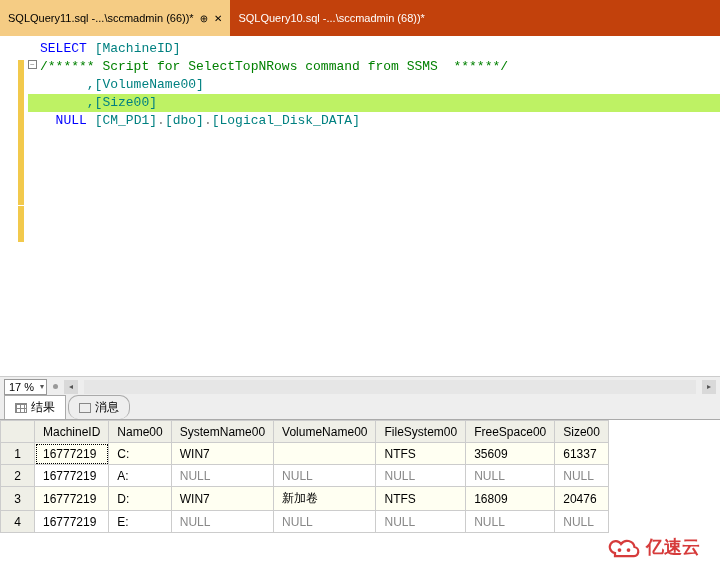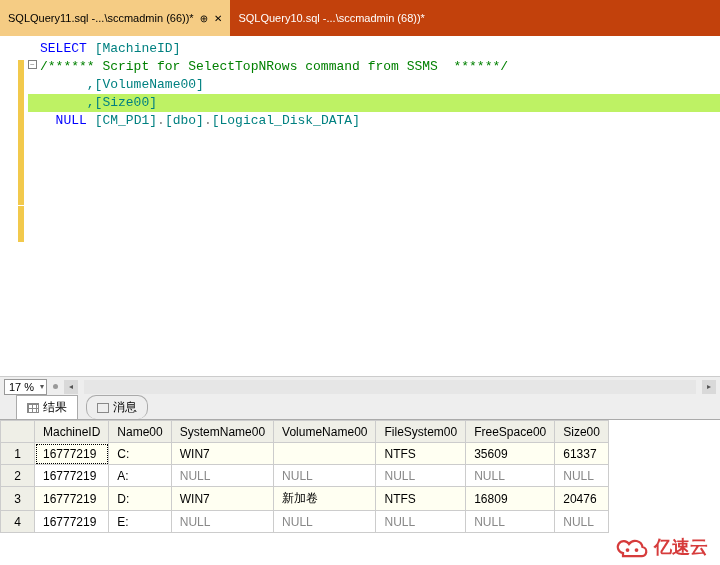--- a/index.html
+++ b/index.html
@@ -23,38 +23,38 @@
 .c-gray { color: #808080; }
 .hl-line { background: #bef264; margin-left: -40px; padding-left: 40px; }
 
 .zoom-bar { display: flex; align-items: center; padding: 2px 4px; gap: 6px; border-top: 1px solid #ccc; background: #eee; height: 20px; }
 .zoom-bar .dd { border: 1px solid #999; background: #fff; padding: 0 12px 0 4px; font-size: 11px; position: relative; height: 16px; line-height: 14px; }
 .zoom-bar .dd::after { content: "▾"; position: absolute; right: 2px; font-size: 8px; color: #555; }
 .zoom-bar .dot { width: 5px; height: 5px; background: #999; border-radius: 50%; }
 .zoom-bar .scroll-track { flex: 1; height: 14px; background: #e6e6e6; position: relative; }
 .zoom-bar .arrow { width: 14px; height: 14px; background: #d9d9d9; text-align: center; font-size: 8px; line-height: 14px; color: #555; }
 
-.result-tabs { display: flex; gap: 8px; background: #eee; border-bottom: 1px solid #aaa; height: 24px; align-items: flex-end; padding-left: 16px; }
+.result-tabs { display: flex; gap: 2px; background: #eee; border-bottom: 1px solid #aaa; height: 24px; align-items: flex-end; padding-left: 4px; }
 .rtab { display: flex; align-items: center; gap: 4px; padding: 3px 10px; border: 1px solid #aaa; border-bottom: none; background: #fff; font-size: 12px; cursor: pointer; }
 .rtab.inactive { background: #eee; border-radius: 10px; }
 .rtab .ico { width: 12px; height: 10px; display: inline-block; }
 .ico-grid { background: linear-gradient(#888 1px, transparent 1px) 0 0/4px 4px, linear-gradient(90deg, #888 1px, transparent 1px) 0 0/4px 4px; border: 1px solid #888; }
 .ico-msg { border: 1px solid #888; position: relative; }
 
 .grid { border-collapse: collapse; font-size: 12px; background: #404040; }
 .grid th, .grid td { border: 1px solid #ccc; padding: 3px 8px; text-align: left; height: 22px; white-space: nowrap; }
 .grid th { background: #efefe7; font-weight: normal; }
 .grid .rowhdr { background: #efefe7; text-align: center; width: 34px; }
 .grid .corner { background: #efefe7; }
 .grid tbody tr:nth-child(odd) td.data { background: #fffff2; }
 .grid tbody tr:nth-child(even) td.data { background: #fff; }
 .grid .selcell { outline: 1px dotted #000; outline-offset: -2px; }
 .null { color: #888; }
 
-.watermark { position: absolute; right: 12px; bottom: 6px; display: flex; align-items: center; gap: 4px; color: #d63b3b; font-size: 18px; font-weight: bold; }
+.watermark { position: absolute; right: 20px; bottom: 6px; display: flex; align-items: center; gap: 4px; color: #d63b3b; font-size: 18px; font-weight: bold; }
 .watermark svg { width: 36px; height: 22px; }
 </style>
 </head>
 <body>
 
 <div class="tab-bar">
   <div class="tab active">
     <span>SQLQuery11.sql -...\sccmadmin (66))*</span>
     <span class="pin">⊕</span>
     <span class="close">✕</span>

